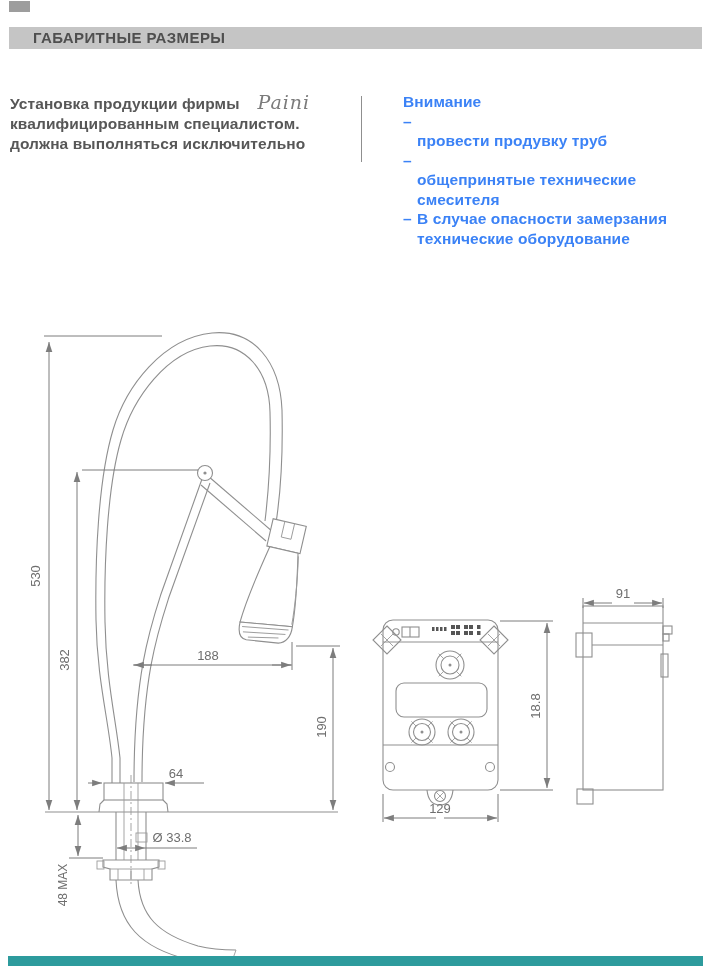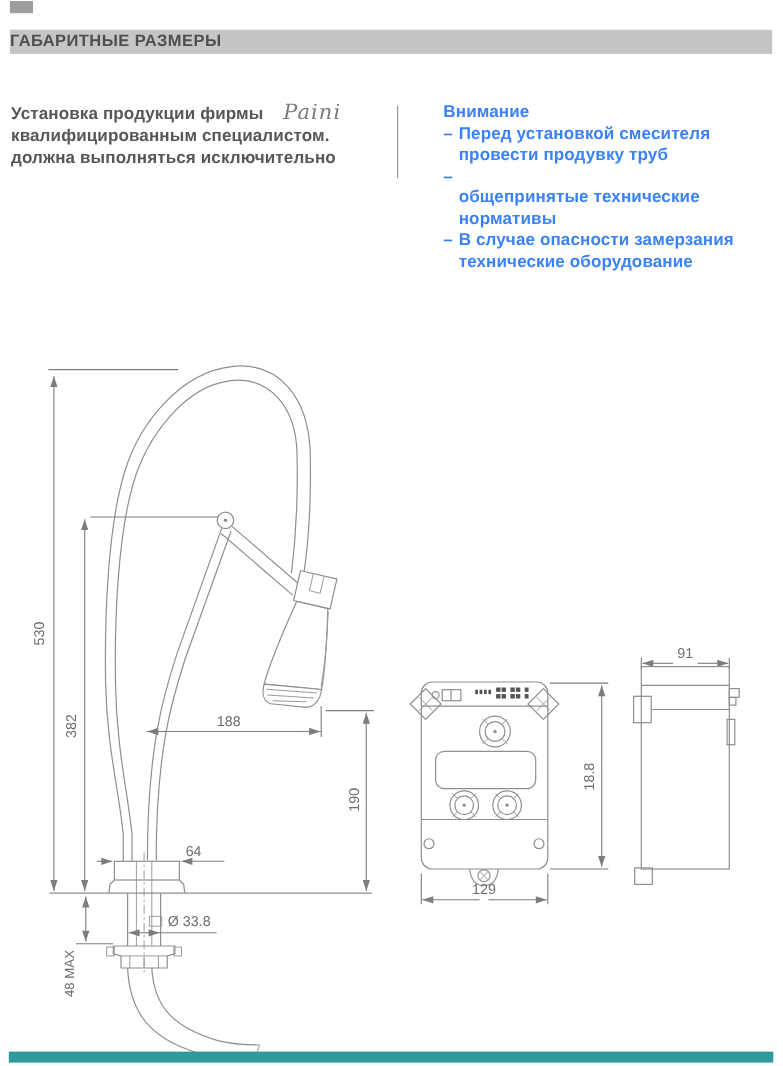--- a/index.html
+++ b/index.html
@@ -1,20 +1,20 @@
 <!DOCTYPE html>
 <html><head>
 <meta charset="utf-8">
 <style>
   html,body{margin:0;padding:0;background:#e8e8e8;}
   .page{position:relative;width:712px;height:969px;background:#ffffff;overflow:hidden;
         font-family:"Liberation Sans",sans-serif;}
   .corner-mark{position:absolute;left:9px;top:1px;width:21px;height:11px;background:#9d9d9d;}
   .header-bar{position:absolute;left:9px;top:27px;width:693px;height:22px;background:#c5c5c5;}
-  .header-title{display:block;padding-left:0;line-height:22px;font-size:15px;font-weight:700;
+  .header-title{display:block;padding-left:24px;line-height:22px;font-size:15px;font-weight:700;
         letter-spacing:.4px;color:#4f4f4f;}
   .intro{position:absolute;left:10px;top:92px;width:352px;font-size:15.5px;font-weight:700;
         color:#575757;line-height:20px;letter-spacing:.1px;}
   .brand{font-family:"DejaVu Serif",serif;font-style:italic;font-weight:400;font-size:19px;
         color:#7b7b7b;letter-spacing:1px;margin-left:18px;}
   .col-divider{position:absolute;left:361px;top:96px;width:1px;height:66px;background:#8f8f8f;}
   .attention{position:absolute;left:374px;top:92px;width:330px;font-size:15.5px;font-weight:700;
         color:#3b82f6;line-height:19.5px;letter-spacing:.1px;margin-left:29px;}
   .att-title{margin-bottom:0px;}
   .att-row{display:flex;}
@@ -45,36 +45,35 @@
     <div>квалифицированным специалистом.</div>
     <div>должна выполняться исключительно</div>
   </div>
 
   <div class="col-divider"></div>
 
   <div class="attention">
     <div class="att-title">Внимание</div>
     <div class="att-row">
         <span class="att-dash">–</span>
-        <span>Перед установкой смесителя</span>
       </div>
     <div class="att-row">
         <span class="att-dash"></span>
         <span>провести продувку труб</span>
       </div>
     <div class="att-row">
         <span class="att-dash">–</span>
       </div>
     <div class="att-row">
         <span class="att-dash"></span>
         <span>общепринятые технические</span>
       </div>
     <div class="att-row">
         <span class="att-dash"></span>
-        <span>нормативы</span>
+        <span>смесителя</span>
       </div>
     <div class="att-row">
         <span class="att-dash">–</span>
         <span>В случае опасности замерзания</span>
       </div>
     <div class="att-row">
         <span class="att-dash"></span>
         <span>технические оборудование</span>
       </div>
   </div>

